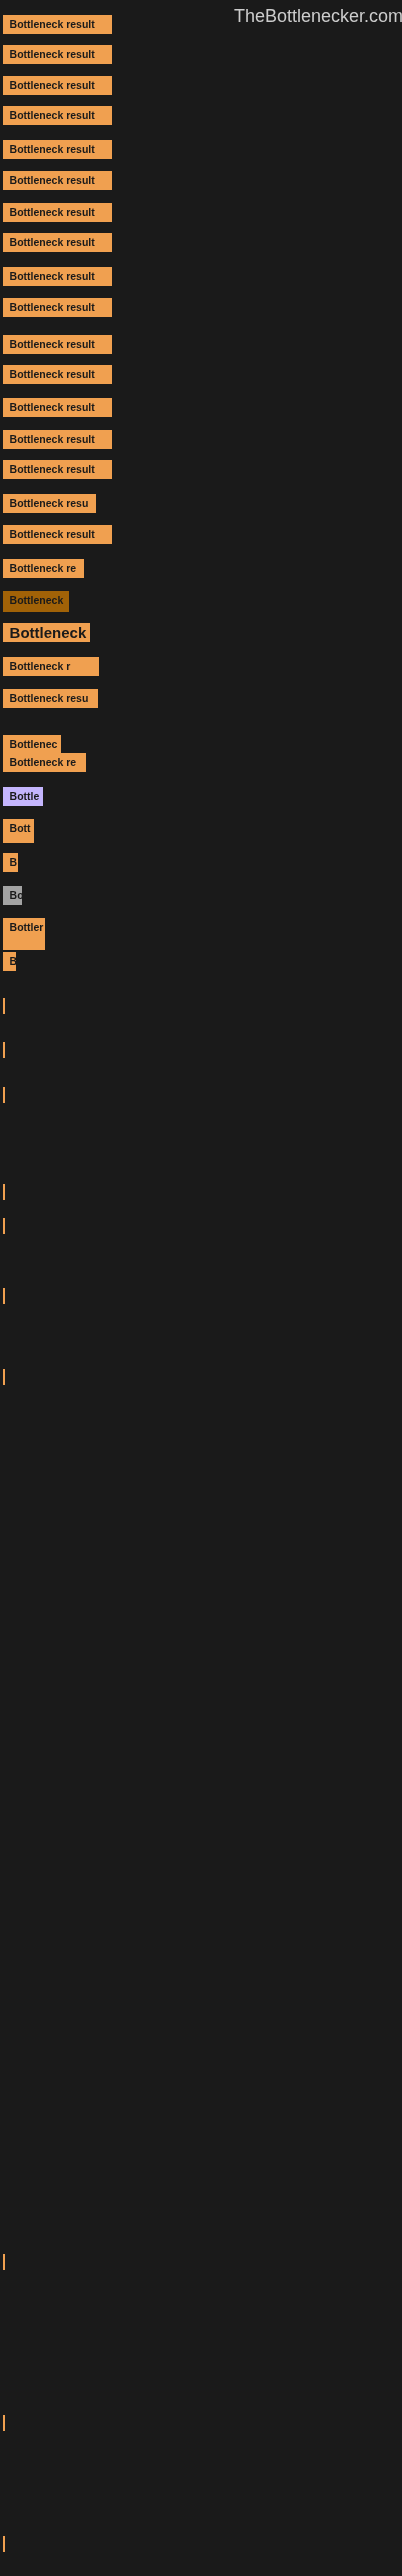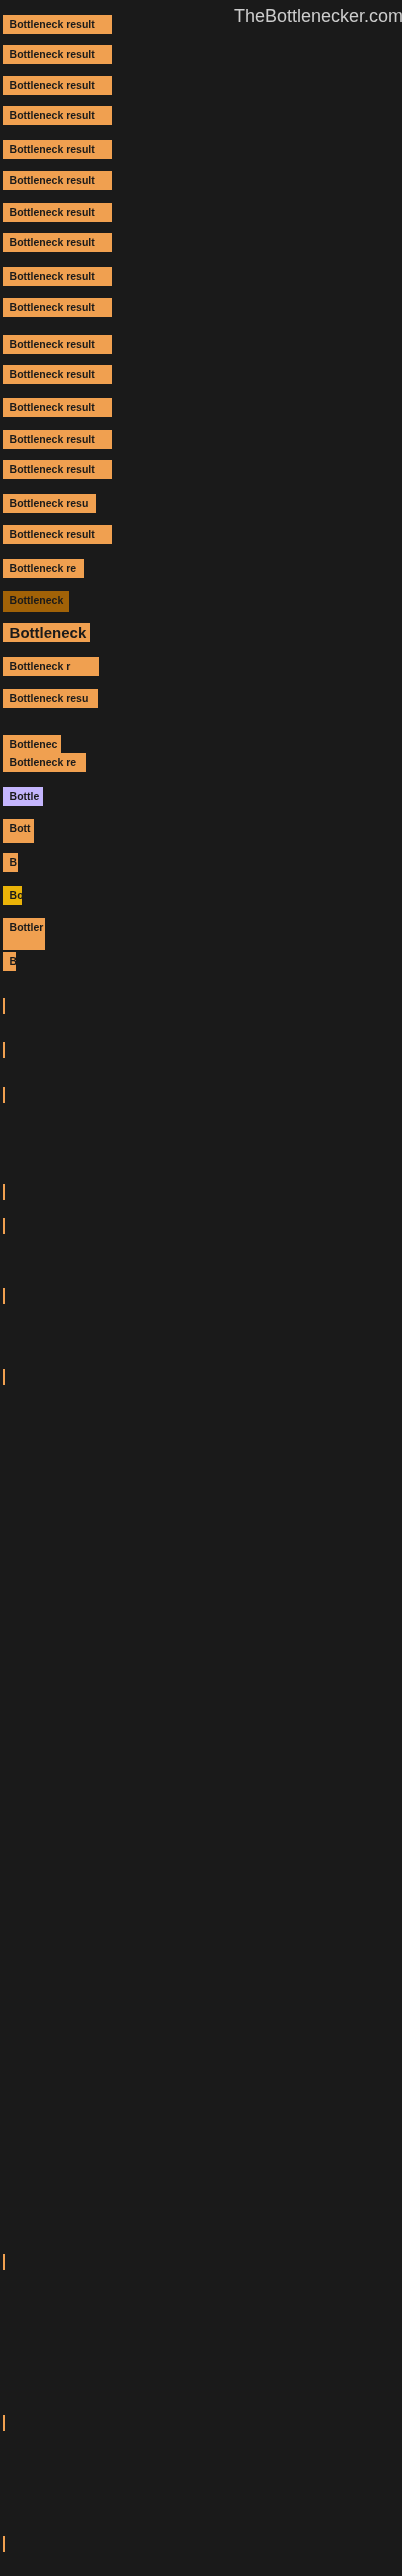--- a/index.html
+++ b/index.html
@@ -49,21 +49,21 @@
       <div style="position: absolute; top: 559px; left: 3.2px; background-color: rgb(240, 160, 80); color: rgb(26, 26, 26); font-size: 10.5px; font-weight: bold; padding: 3.2px 6.4px; width: 81px; white-space: nowrap; overflow: hidden; height: 19.3px; line-height: 13px;">Bottleneck re</div>
       <div style="position: absolute; top: 591px; left: 3.2px; background-color: #a16207; color: rgb(26, 26, 26); font-size: 10.5px; font-weight: bold; padding: 3.2px 6.4px; width: 66px; white-space: nowrap; overflow: hidden; height: 21px; line-height: 13px;">Bottleneck</div>
       <div style="position: absolute; top: 623px; left: 3.2px; background-color: rgb(240, 160, 80); color: rgb(26, 26, 26); font-size: 15px; font-weight: bold; padding: 3.2px 6.4px; width: 87px; white-space: nowrap; overflow: hidden; height: 19.3px; line-height: 13px;">Bottleneck res</div>
       <div style="position: absolute; top: 657px; left: 3.2px; background-color: rgb(240, 160, 80); color: rgb(26, 26, 26); font-size: 10.5px; font-weight: bold; padding: 3.2px 6.4px; width: 96px; white-space: nowrap; overflow: hidden; height: 19.3px; line-height: 13px;">Bottleneck r</div>
       <div style="position: absolute; top: 689px; left: 3.2px; background-color: rgb(240, 160, 80); color: rgb(26, 26, 26); font-size: 10.5px; font-weight: bold; padding: 3.2px 6.4px; width: 95px; white-space: nowrap; overflow: hidden; height: 19.3px; line-height: 13px;">Bottleneck resu</div>
       <div style="position: absolute; top: 721px; left: 3.2px; background-color: rgb(240, 160, 80); color: rgb(26, 26, 26); font-size: 10.5px; font-weight: bold; padding: 3.2px 6.4px; width: 58px; white-space: nowrap; overflow: hidden; height: 19.3px; line-height: 13px; margin-top: 14px;">Bottlenec</div>
       <div style="position: absolute; top: 753px; left: 3.2px; background-color: rgb(240, 160, 80); color: rgb(26, 26, 26); font-size: 10.5px; font-weight: bold; padding: 3.2px 6.4px; width: 83px; white-space: nowrap; overflow: hidden; height: 19.3px; line-height: 13px;">Bottleneck re</div>
       <div style="position: absolute; top: 787px; left: 3.2px; background-color: #c4b5fd; color: rgb(26, 26, 26); font-size: 10.5px; font-weight: bold; padding: 3.2px 6.4px; width: 40px; white-space: nowrap; overflow: hidden; height: 19.3px; line-height: 13px;">Bottle</div>
       <div style="position: absolute; top: 819px; left: 3.2px; background-color: rgb(240, 160, 80); color: rgb(26, 26, 26); font-size: 10.5px; font-weight: bold; padding: 3.2px 6.4px; width: 31px; white-space: nowrap; overflow: hidden; height: 24px; line-height: 13px;">Bott</div>
       <div style="position: absolute; top: 853px; left: 3.2px; background-color: rgb(240, 160, 80); color: rgb(26, 26, 26); font-size: 10.5px; font-weight: bold; padding: 3.2px 6.4px; width: 14.5px; white-space: nowrap; overflow: hidden; height: 19.3px; line-height: 13px;">B</div>
-      <div style="position: absolute; top: 886px; left: 3.2px; background-color: #eab308; color: rgb(26, 26, 26); font-size: 10.5px; font-weight: bold; padding: 3.2px 6.4px; width: 19.3px; white-space: nowrap; overflow: hidden; height: 19.3px; line-height: 13px;">Bo</div>
+      <div style="position: absolute; top: 886px; left: 3.2px; background-color: #a3a3a3; color: rgb(26, 26, 26); font-size: 10.5px; font-weight: bold; padding: 3.2px 6.4px; width: 19.3px; white-space: nowrap; overflow: hidden; height: 19.3px; line-height: 13px;">Bo</div>
       <div style="position: absolute; top: 918px; left: 3.2px; background-color: rgb(240, 160, 80); color: rgb(26, 26, 26); font-size: 10.5px; font-weight: bold; padding: 3.2px 6.4px; width: 42px; white-space: nowrap; overflow: hidden; height: 32px; line-height: 13px;">Bottler</div>
       <div style="position: absolute; top: 952px; left: 3.2px; background-color: rgb(240, 160, 80); color: rgb(26, 26, 26); font-size: 10.5px; font-weight: bold; padding: 3.2px 6.4px; width: 13px; white-space: nowrap; overflow: hidden; height: 19.3px; line-height: 13px;">B</div>
     </div>
 
   <div id="lines-container">
       <div style="position: absolute; top: 998px; left: 3.2px; width: 1.6px; height: 16px; background-color: rgb(240, 160, 80);"></div>
       <div style="position: absolute; top: 1042px; left: 3.2px; width: 1.6px; height: 16px; background-color: rgb(240, 160, 80);"></div>
       <div style="position: absolute; top: 1087px; left: 3.2px; width: 1.6px; height: 16px; background-color: rgb(240, 160, 80);"></div>
       <div style="position: absolute; top: 1184px; left: 3.2px; width: 1.6px; height: 16px; background-color: rgb(240, 160, 80);"></div>
       <div style="position: absolute; top: 1218px; left: 3.2px; width: 1.6px; height: 16px; background-color: rgb(240, 160, 80);"></div>

